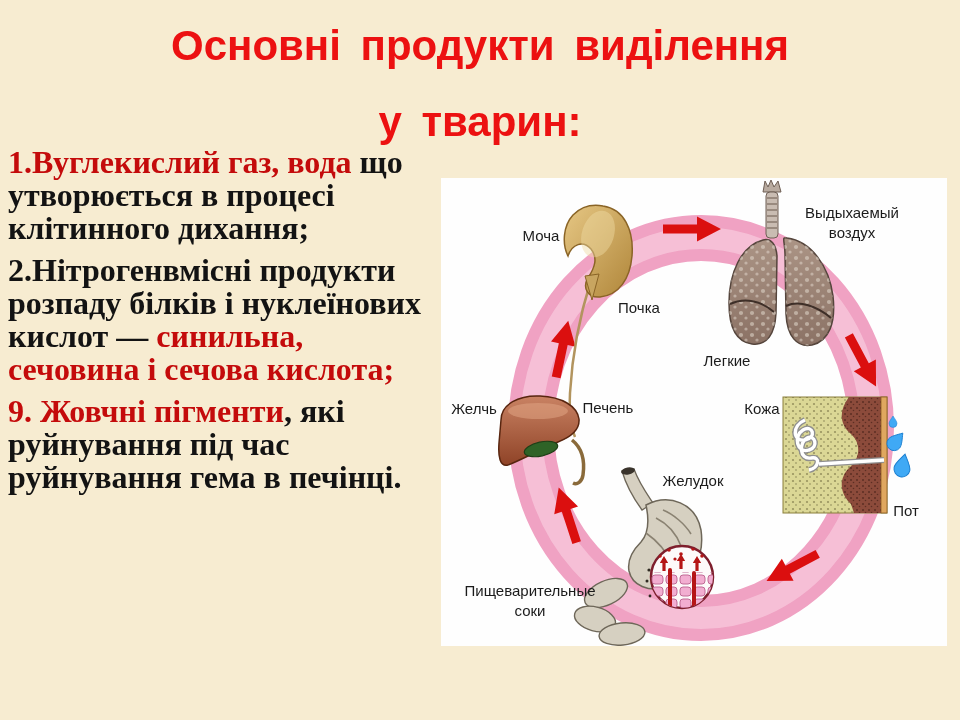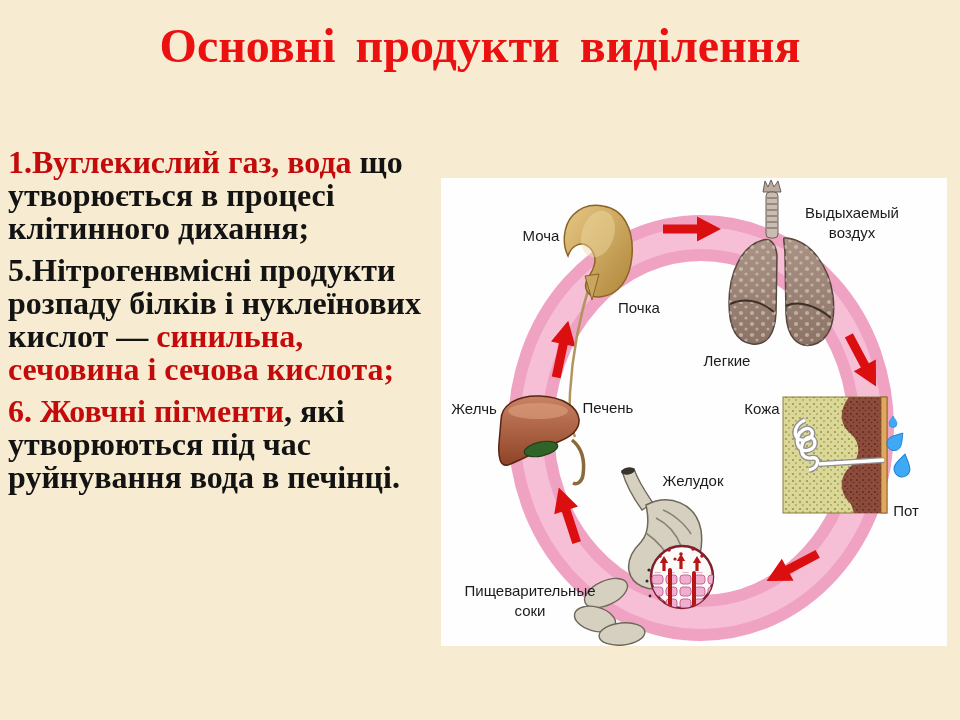--- a/index.html
+++ b/index.html
@@ -1,46 +1,47 @@
 <!DOCTYPE html>
 <html style="--background: #F7ECD1; --panel: #FEFEFE; --title_red: #EC1111; --list_red: #C40B0B; --text_black: #131313; --navy: #213A6B; --ring_pink: #F0A2C3; --ring_pink_light: #F7C4D9; --arrow_red: #DB0F0F; --label_dark: #1B1B1B;"><head>
 <meta charset="utf-8">
 <style>
   html,body{margin:0;padding:0;}
   .slide{position:relative;width:960px;height:720px;overflow:hidden;
          background:var(--background,#F7ECD1);font-family:"Liberation Serif",serif;}
   .title{position:absolute;top:8px;left:0;width:100%;text-align:center;
-         font-family:Liberation Serif, serif;font-weight:bold;
-         font-size:48px;line-height:76px;color:var(--title_red,#EC1111);
+         font-family:Liberation Sans, sans-serif;font-weight:bold;
+         font-size:42px;line-height:76px;color:var(--title_red,#EC1111);
          word-spacing:8px;letter-spacing:0;}
   .list{position:absolute;left:8px;top:146px;width:416px;
         font-weight:bold;font-size:32px;line-height:33px;}
   .list p{margin:0 0 9px 0;}
   .c-red{color:var(--list_red,#C40B0B);}
   .c-black{color:var(--text_black,#131313);}
   .c-navy{color:var(--navy,#213A6B);}
   .panel{position:absolute;left:441px;top:178px;width:506px;height:468px;
          background:var(--panel,#FFFFFF);}
   .panel svg{display:block;}
   .panel text{font-family:"Liberation Sans",sans-serif;font-size:15px;
               fill:var(--label_dark,#1B1B1B);}
 </style>
 </head>
 <body>
 
 <div class="slide">
 
   <div class="title">
     <div>Основні продукти виділення</div>
+    <div>у тварин:</div>
   </div>
 
   <div class="list">
     <p><span class="c-red">1.Вуглекислий газ, вода </span><span class="c-black">що утворюється в процесі клітинного дихання;</span></p>
-    <p><span class="c-black">5.Нітрогенвмісні продукти розпаду білків і нуклеїнових кислот — </span><span class="c-red">синильна, сечовина і сечова кислота;</span></p>
-    <p><span class="c-red">6. Жовчні пігменти</span><span class="c-black">, які утворюються під час руйнування вода в печінці.</span></p>
+    <p><span class="c-black">2.Нітрогенвмісні продукти розпаду білків і нуклеїнових кислот — </span><span class="c-red">синильна, сечовина і сечова кислота;</span></p>
+    <p><span class="c-red">9. Жовчні пігменти</span><span class="c-black">, які руйнування під час руйнування гема в печінці.</span></p>
   </div>
 
   <div class="panel">
     <svg width="506" height="468" viewBox="0 0 506 468" xmlns="http://www.w3.org/2000/svg">
       <defs>
         <linearGradient id="kidGrad" x1="0" y1="0" x2="1" y2="1">
           <stop offset="0" stop-color="#E6C784"></stop>
             <stop offset="1" stop-color="#B0863A"></stop>
         </linearGradient>
         <linearGradient id="lungGrad" x1="0" y1="0" x2="0" y2="1">

